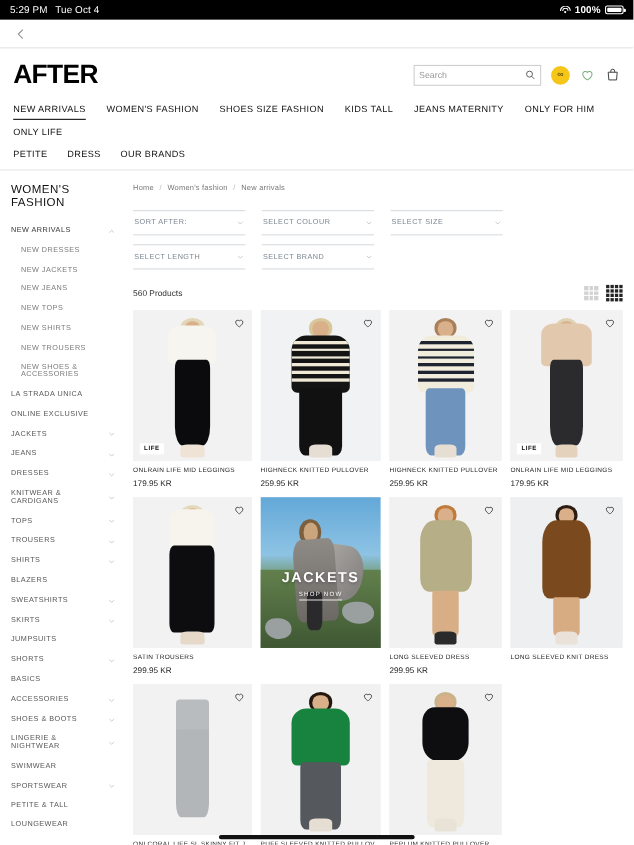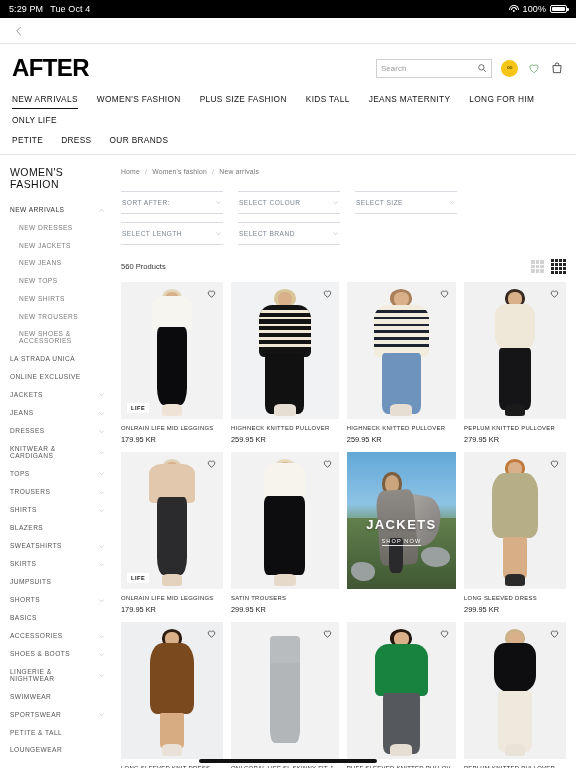--- a/index.html
+++ b/index.html
@@ -12,21 +12,21 @@
   body { position: relative; }
 
   
   .statusbar {
     height: 18px; background: #000; color: #fff;
     display: flex; align-items: center; padding: 0 9px;
     font-size: 9px; letter-spacing: .1px;
   }
   .sb-left { display: flex; gap: 7px; align-items: center; }
   .sb-spacer { flex: 1; }
-  .sb-right { display: flex; gap: 4px; align-items: center; }
+  .sb-right { display: flex; gap: 4px; align-items: center; font-weight: bold; }
   .wifi-ic { display: inline-block; width: 10px; height: 8px; position: relative; }
   .wifi-ic i {
     position: absolute; left: 50%; transform: translateX(-50%);
     border: 1.1px solid #fff; border-bottom: none;
     border-radius: 50% 50% 0 0 / 100% 100% 0 0;
   }
   .wifi-ic i.a { width: 10px; height: 5px; top: 0; }
   .wifi-ic i.b { width: 6px; height: 3px; top: 2px; }
   .wifi-ic i.c { width: 2.4px; height: 2.4px; top: 4.6px; background: #fff; border-radius: 50%; border: none; }
   .batt { display: inline-block; width: 17px; height: 8px; border: 1px solid #fff; border-radius: 2px; position: relative; }
@@ -250,24 +250,24 @@
     <svg class="hd-ic" viewBox="0 0 24 24" fill="none" stroke="#3a3a3a" stroke-width="1.5">
       <path d="M5 8h14l-1 12H6L5 8z"></path>
         <path d="M9 8V6.3a3 3 0 0 1 6 0V8"></path>
     </svg>
   </div>
 </div>
 
 <div class="mainnav">
   <a class="active">NEW ARRIVALS</a>
   <a>WOMEN'S FASHION</a>
-  <a>PLUS SIZE FASHION</a>
+  <a>SHOES SIZE FASHION</a>
   <a>KIDS TALL</a>
   <a>JEANS MATERNITY</a>
-  <a>LONG FOR HIM</a>
+  <a>ONLY FOR HIM</a>
   <a>ONLY LIFE</a>
 </div>
 <div class="mainnav nav-row2">
   <a>PETITE</a>
   <a>DRESS</a>
   <a>OUR BRANDS</a>
 </div>
 <div class="hr-full"></div>
 
 <div class="page">
@@ -569,38 +569,20 @@
       <svg class="heart-btn" viewBox="0 0 24 24" fill="none" stroke="currentColor" stroke-width="1.7">
               <path d="M12 20s-7.2-4.6-7.2-9.4A4.1 4.1 0 0 1 12 8.2a4.1 4.1 0 0 1 7.2 2.4C19.2 15.4 12 20 12 20z"></path>
             </svg>
 
     </div>
     <div class="p-name">HIGHNECK KNITTED PULLOVER</div>
     <div class="p-price">259.95 KR</div>
   </div>
         <div class="card">
     <div class="shot">
-      <div class="bg" style="background:#f1f1f2"></div>
-  <div class="fig">
-    <div class="pc" style="left:40%;top:5%;width:20%;height:13%;background:#3a2a20;border-radius:50% 50% 44% 44%;"></div>
-    <div class="pc" style="left:43.5%;top:7.5%;width:13%;height:10%;background:#d9b089;border-radius:46%;"></div>
-    <div class="pc" style="left:30%;top:16%;width:40%;height:34%;background:#efe7d8;border-radius:26% 26% 34% 34%;overflow:hidden;"></div>
-    <div class="pc" style="left:34%;top:48%;width:32%;height:45%;background:#151518;border-radius:8% 8% 14% 14%;"></div>
-    <div class="pc" style="left:40%;bottom:2%;width:20%;height:9%;background:#1a1a1a;border-radius:30% 30% 18% 18%;"></div>
-  </div>
-      <svg class="heart-btn" viewBox="0 0 24 24" fill="none" stroke="currentColor" stroke-width="1.7">
-              <path d="M12 20s-7.2-4.6-7.2-9.4A4.1 4.1 0 0 1 12 8.2a4.1 4.1 0 0 1 7.2 2.4C19.2 15.4 12 20 12 20z"></path>
-            </svg>
-
-    </div>
-    <div class="p-name">PEPLUM KNITTED PULLOVER</div>
-    <div class="p-price">279.95 KR</div>
-  </div>
-        <div class="card">
-    <div class="shot">
       <div class="bg" style="background:#f2f2f3"></div>
   <div class="fig">
     <div class="pc" style="left:40%;top:5%;width:20%;height:13%;background:#e0d2b4;border-radius:50% 50% 44% 44%;"></div>
     <div class="pc" style="left:43.5%;top:7.5%;width:13%;height:10%;background:#d9b089;border-radius:46%;"></div>
     <div class="pc" style="left:27%;top:9%;width:46%;height:28%;background:#e2c8ad;border-radius:26% 26% 10% 10%;overflow:hidden;"></div>
     <div class="pc" style="left:35%;top:33%;width:30%;height:57%;background:#2b2b2e;border-radius:10% 10% 22% 22%;"></div>
     <div class="pc" style="left:40%;bottom:2%;width:20%;height:9%;background:#e4d2bd;border-radius:30% 30% 18% 18%;"></div>
   </div>
       <svg class="heart-btn" viewBox="0 0 24 24" fill="none" stroke="currentColor" stroke-width="1.7">
               <path d="M12 20s-7.2-4.6-7.2-9.4A4.1 4.1 0 0 1 12 8.2a4.1 4.1 0 0 1 7.2 2.4C19.2 15.4 12 20 12 20z"></path>

